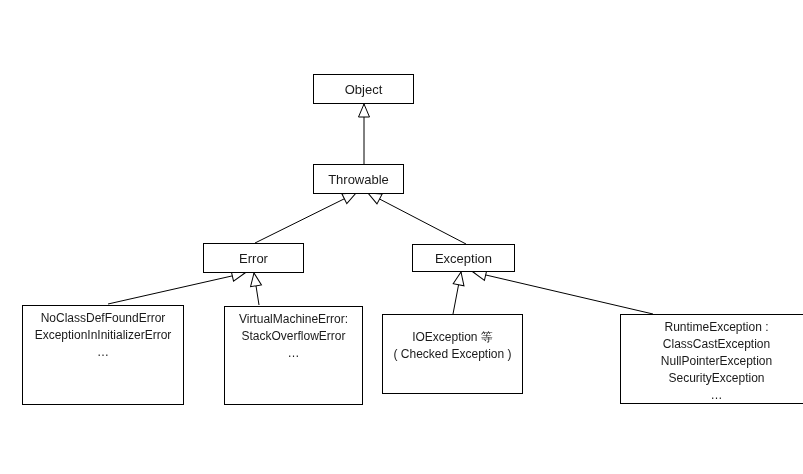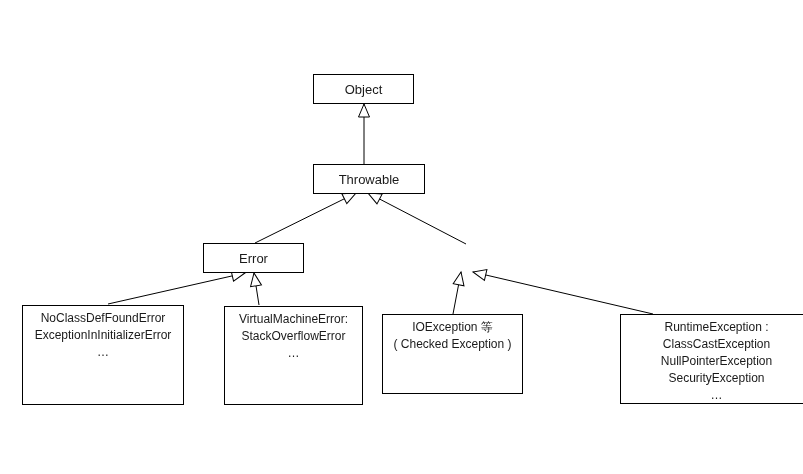--- a/index.html
+++ b/index.html
@@ -51,42 +51,45 @@
     <line class="edge" x1="108" y1="304" x2="245" y2="273" marker-end="url(#hollow-tri)"></line>
     <line class="edge" x1="259" y1="305" x2="254" y2="273" marker-end="url(#hollow-tri)"></line>
     <line class="edge" x1="453" y1="314" x2="461" y2="272" marker-end="url(#hollow-tri)"></line>
     <line class="edge" x1="653" y1="314" x2="473" y2="272" marker-end="url(#hollow-tri)"></line>
   </svg>
 
   <div class="node single" style="left:313px; top:74px; width:101px; height:30px;">
     <span>Object</span>
   </div>
 
-  <div class="node single" style="left:313px; top:164px; width:112px; height:30px;">
+  <div class="node single" style="left:313px; top:164px; width:91px; height:30px;">
     <span>Throwable</span>
   </div>
 
   <div class="node single" style="left:203px; top:243px; width:101px; height:30px;justify-content:center;">
     <span>Error</span>
   </div>
 
+  <div class="node single" style="left:412px; top:244px; width:103px; height:28px;">
+    <span>Exception</span>
+  </div>
 
   <div class="node multi" style="left:22px; top:305px; width:162px; height:100px;">
     <div>NoClassDefFoundError</div>
     <div>ExceptionInInitializerError</div>
     <div>…</div>
   </div>
 
   <div class="node multi" style="left:192px; top:306px; width:139px; height:99px;margin-left:32px;">
     <div>VirtualMachineError:</div>
     <div>StackOverflowError</div>
     <div>…</div>
   </div>
 
-  <div class="node multi" style="left:382px; top:314px; width:141px; height:80px; padding-top:4px;">
+  <div class="node multi" style="left:382px; top:314px; width:141px; height:80px; padding-top:14px;">
     <div>IOException 等</div>
     <div>( Checked Exception )</div>
   </div>
 
   <div class="node multi" style="left:573px; top:314px; width:193px; height:90px;margin-left:47px;">
     <div>RuntimeException :</div>
     <div>ClassCastException</div>
     <div>NullPointerException</div>
     <div>SecurityException</div>
     <div>…</div>

